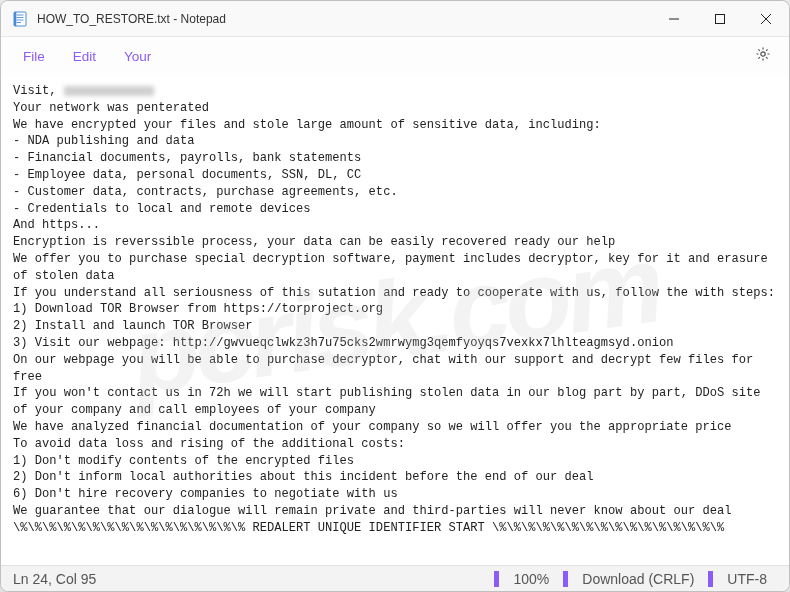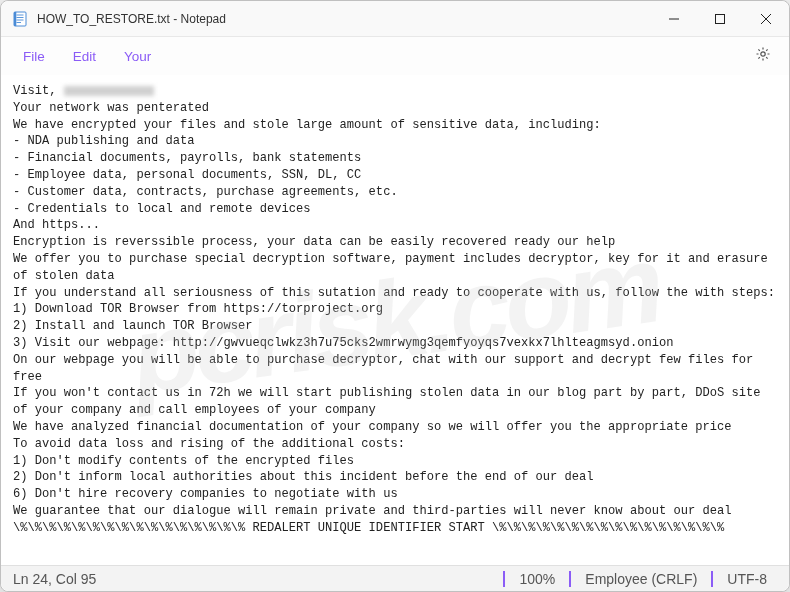--- a/index.html
+++ b/index.html
@@ -105,21 +105,21 @@
       border-top: 1px solid #e0e0e0;
       display: flex;
       align-items: center;
       font-size: 14px;
       color: #555;
       padding: 0 8px;
       border-radius: 0 0 8px 8px;
     }
     .status-seg {
       padding: 0 14px;
-      border-left: 2px solid #8b5cf6;
+      border-left: 5px solid #8b5cf6;
     }
     .status-seg.first { border-left: none; padding-left: 4px; flex: 0 0 280px; }
     .status-flex { flex: 1; }
     .watermark {
       position: absolute;
       top: 50%;
       left: 50%;
       transform: translate(-50%, -50%) rotate(-8deg);
       font-size: 110px;
       font-weight: 700;
@@ -203,17 +203,17 @@
 <span>1) Don't modify contents of the encrypted files</span>
 <span>2) Don't inform local authorities about this incident before the end of our deal</span>
 <span>6) Don't hire recovery companies to negotiate with us</span>
 <span>We guarantee that our dialogue will remain private and third-parties will never know about our deal</span>
 <span>\%\%\%\%\%\%\%\%\%\%\%\%\%\%\%\% REDALERT UNIQUE IDENTIFIER START \%\%\%\%\%\%\%\%\%\%\%\%\%\%\%\%</span></div>
 
   <div class="statusbar">
     <div class="status-seg first">Ln 24, Col 95</div>
     <div class="status-flex"></div>
     <div class="status-seg">100%</div>
-    <div class="status-seg">Employee (CRLF)</div>
+    <div class="status-seg">Download (CRLF)</div>
     <div class="status-seg">UTF-8</div>
   </div>
 
 </div>
 
 </body></html>

